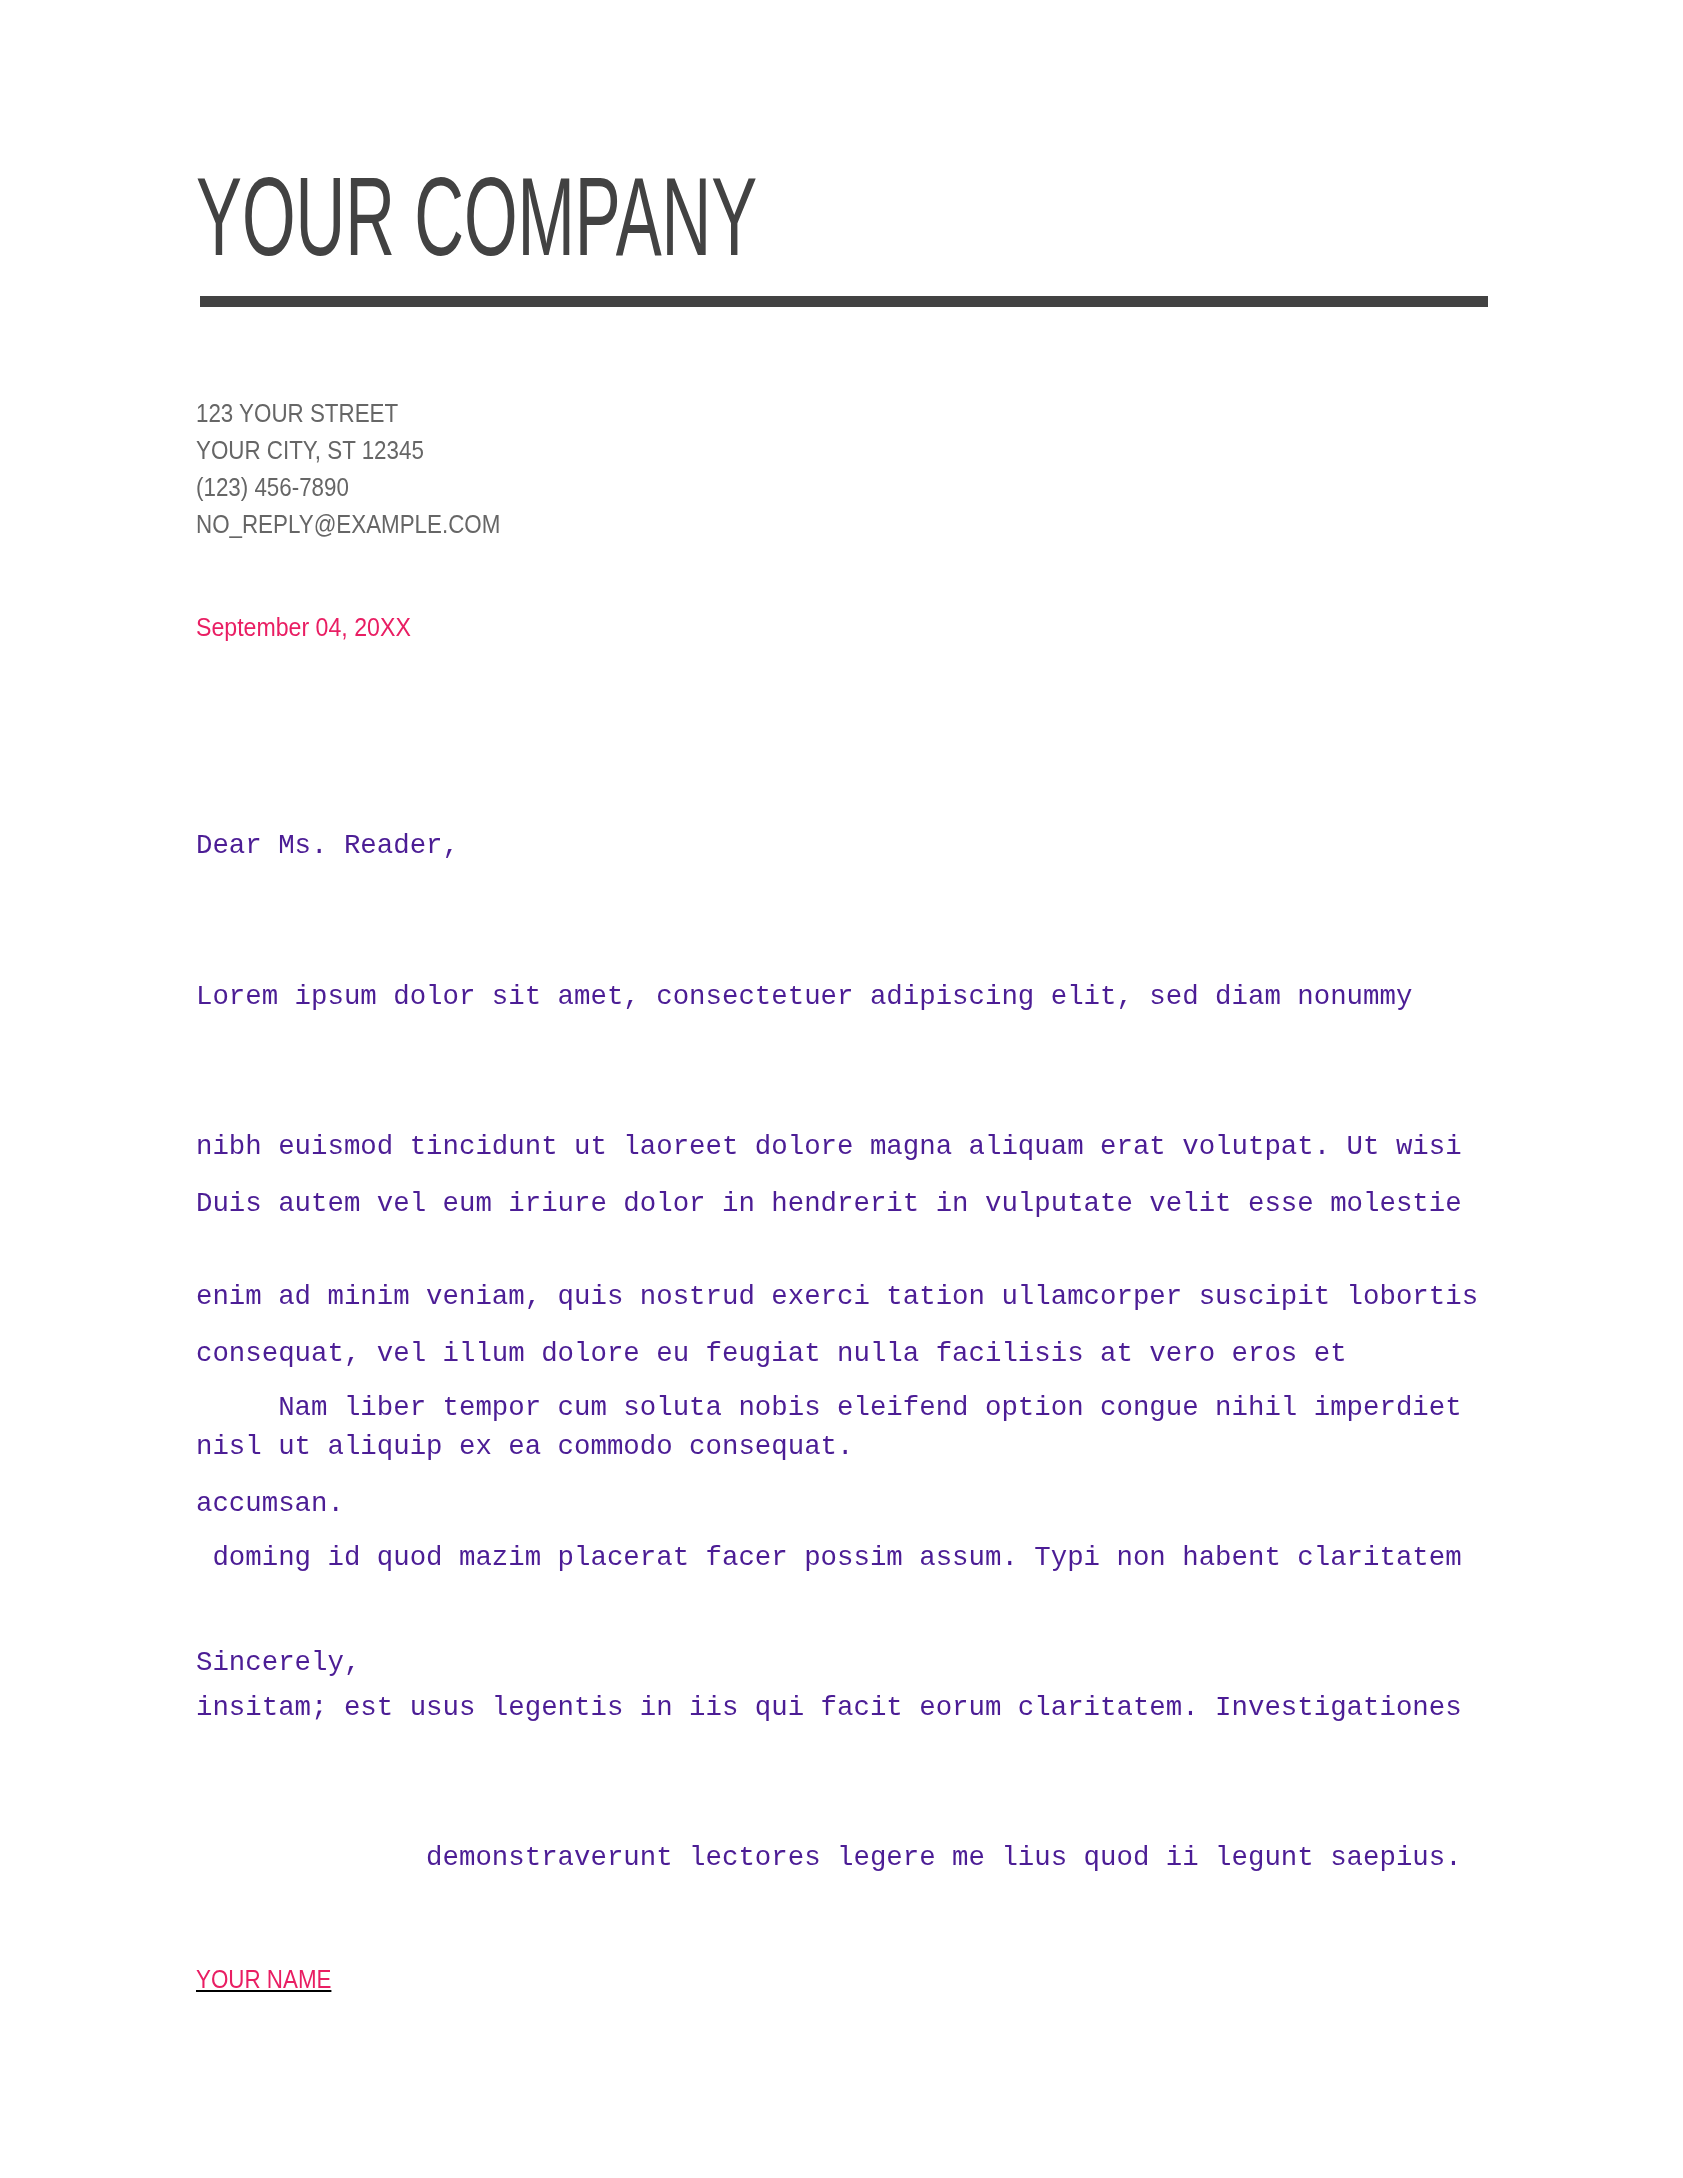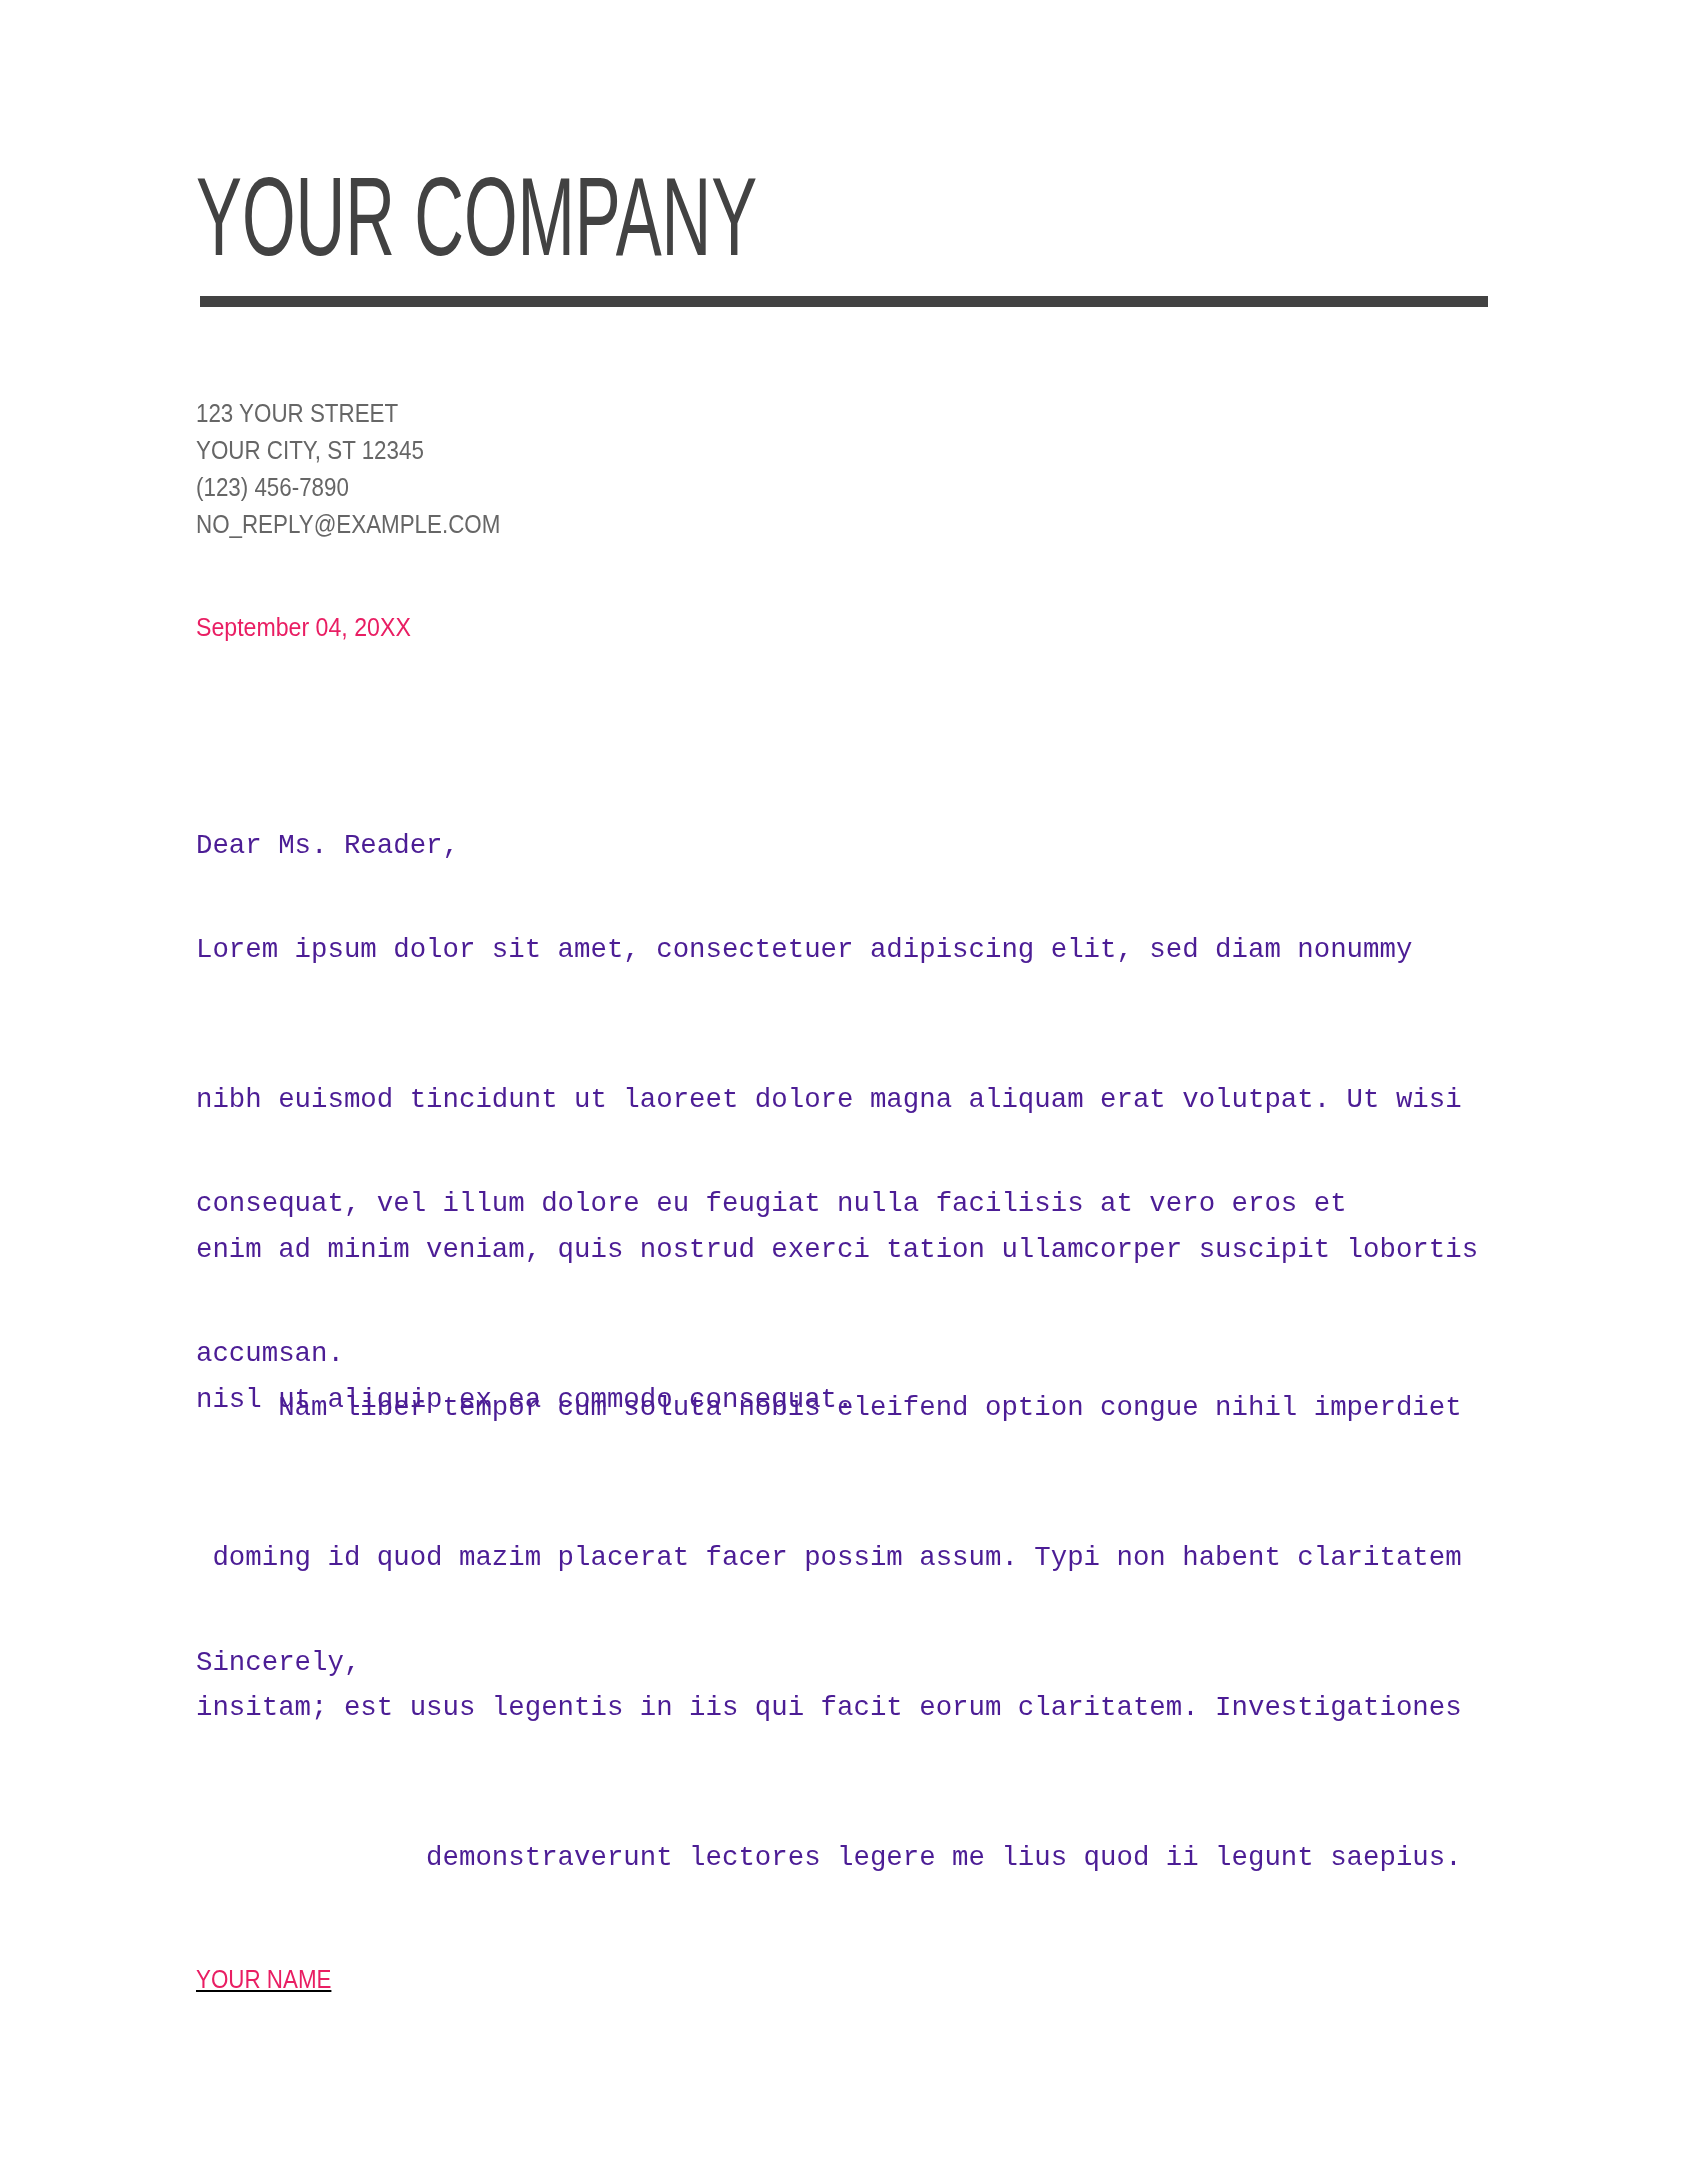--- a/index.html
+++ b/index.html
@@ -70,21 +70,21 @@
     font-size: 27.4px;
     line-height: 50px;
     color: #4c1d95;
     white-space: pre;
   }
   .mono-block .line {
     display: block;
     height: 50px;
   }
   .salutation { top: 721px; }
-  .para-1 { top: 825px; }
+  .para-1 { top: 872px; }
   .para-2 { top: 1079px; }
   .para-3 { top: 1283px; text-align: right; }
   .closing { top: 1538px; }
   .signature {
     position: absolute;
     left: 196px;
     top: 1961px;
     text-decoration: underline;
   }
   .signature .cond { transform: scaleX(0.86); }
@@ -114,20 +114,21 @@
   </div>
 
   <div class="mono-block para-1">
     <span class="line">Lorem ipsum dolor sit amet, consectetuer adipiscing elit, sed diam nonummy</span>
     <span class="line">nibh euismod tincidunt ut laoreet dolore magna aliquam erat volutpat. Ut wisi</span>
     <span class="line">enim ad minim veniam, quis nostrud exerci tation ullamcorper suscipit lobortis</span>
     <span class="line">nisl ut aliquip ex ea commodo consequat.</span>
   </div>
 
   <div class="mono-block para-2">
+    <span class="line">Duis autem vel eum iriure dolor in hendrerit in vulputate velit esse molestie</span>
     <span class="line">consequat, vel illum dolore eu feugiat nulla facilisis at vero eros et</span>
     <span class="line">accumsan.</span>
   </div>
 
   <div class="mono-block para-3">
     <span class="line">Nam liber tempor cum soluta nobis eleifend option congue nihil imperdiet</span>
     <span class="line">doming id quod mazim placerat facer possim assum. Typi non habent claritatem</span>
     <span class="line">insitam; est usus legentis in iis qui facit eorum claritatem. Investigationes</span>
     <span class="line">demonstraverunt lectores legere me lius quod ii legunt saepius.</span>
   </div>

